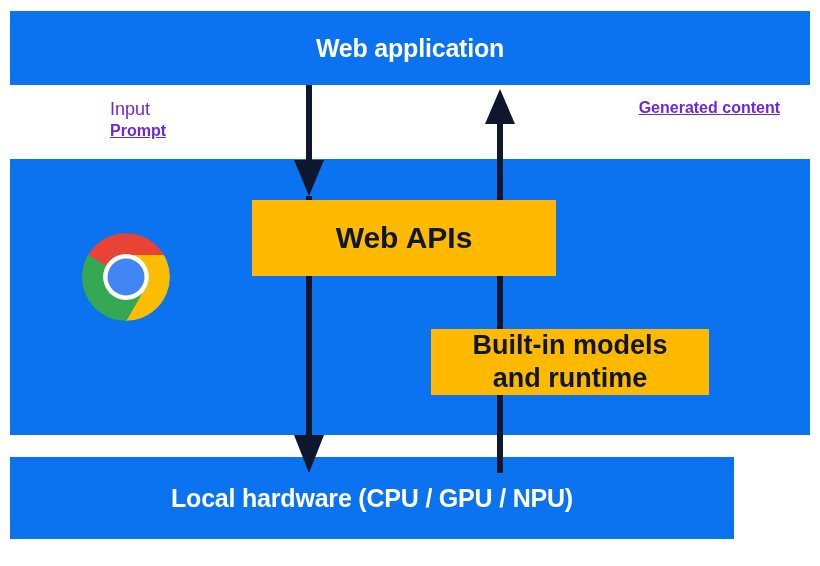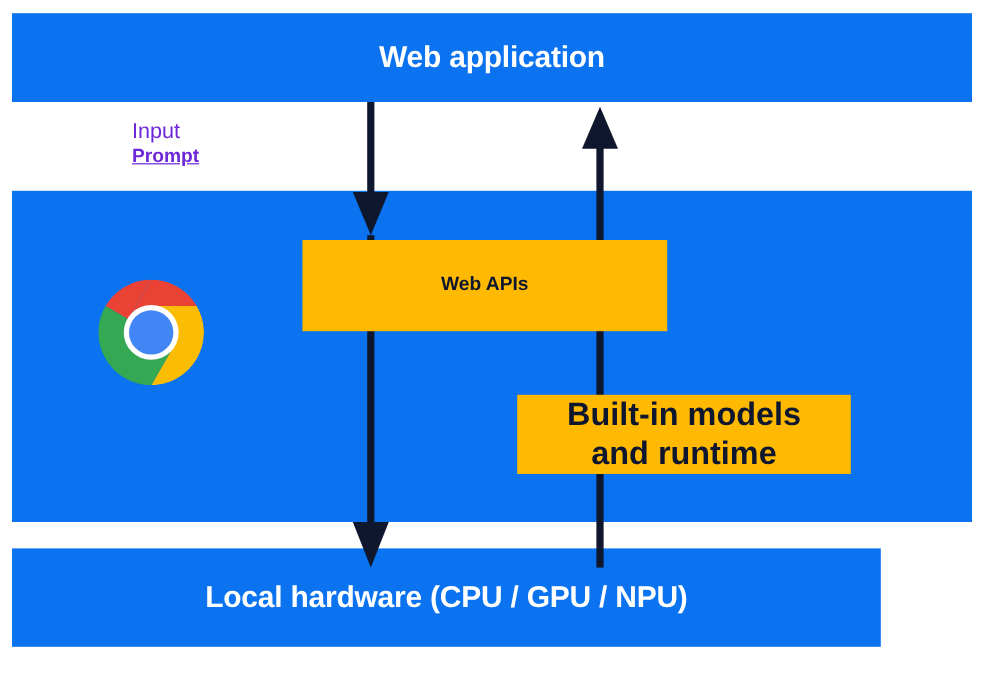--- a/index.html
+++ b/index.html
@@ -55,21 +55,21 @@
     font-weight: bold;
     display: flex;
     align-items: center;
     justify-content: center;
     text-align: center;
     line-height: 1.22;
     z-index: 3;
   }
   #box-web-apis {
     left: 252px; top: 200px; width: 304px; height: 76px;
-    font-size: 16px;
+    font-size: 30px;
   }
   #box-builtin-models {
     left: 431px; top: 329px; width: 278px; height: 66px;
     font-size: 27px;
   }
 
   
   .arrow-line {
     position: absolute;
     background: #0F172E;
@@ -161,20 +161,21 @@
   <div id="band-web-application" class="band">
     <span class="band-label">Web application</span>
   </div>
 
   <div id="annotation-input" class="annotation">
     <span class="kicker">Input</span>
     <span class="value">Prompt</span>
   </div>
 
   <div id="annotation-output" class="annotation">
+    <span class="value">Generated content</span>
   </div>
 
   <div id="band-browser" class="band"></div>
 
   <div id="band-local-hardware" class="band">
     <span class="band-label">Local hardware (CPU / GPU / NPU)</span>
   </div>
 
   <div id="arrow-input-line-top" class="arrow-line"></div>
   <div id="arrow-input-head-top" class="arrow-head"></div>

